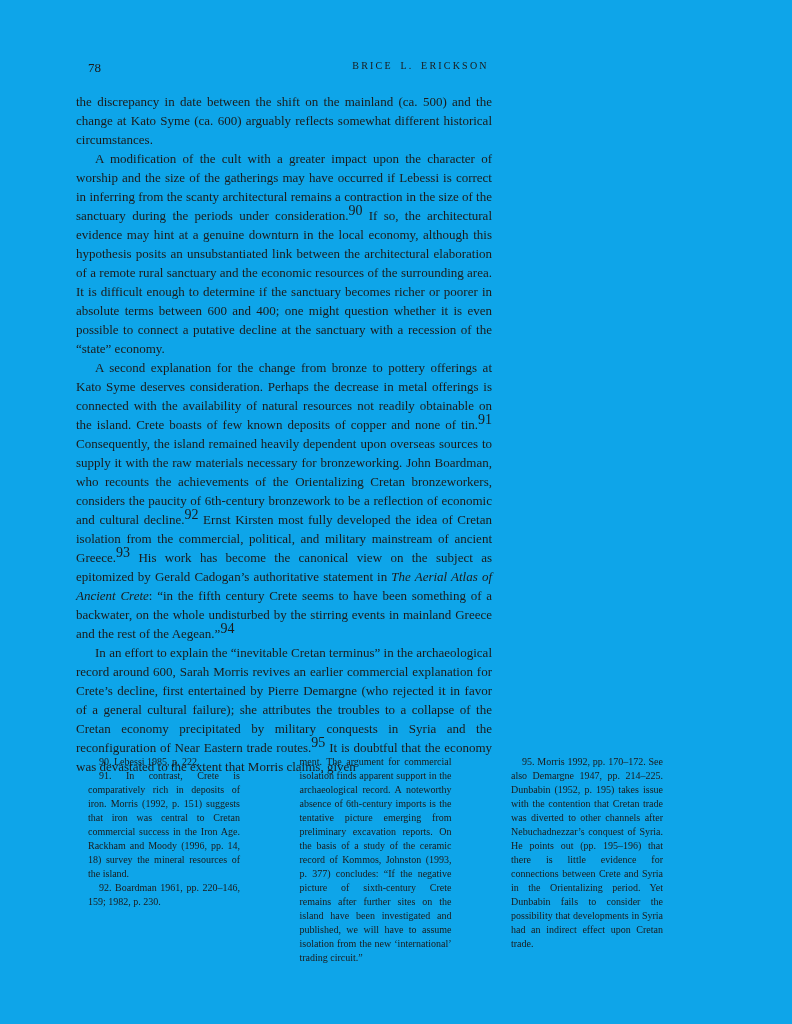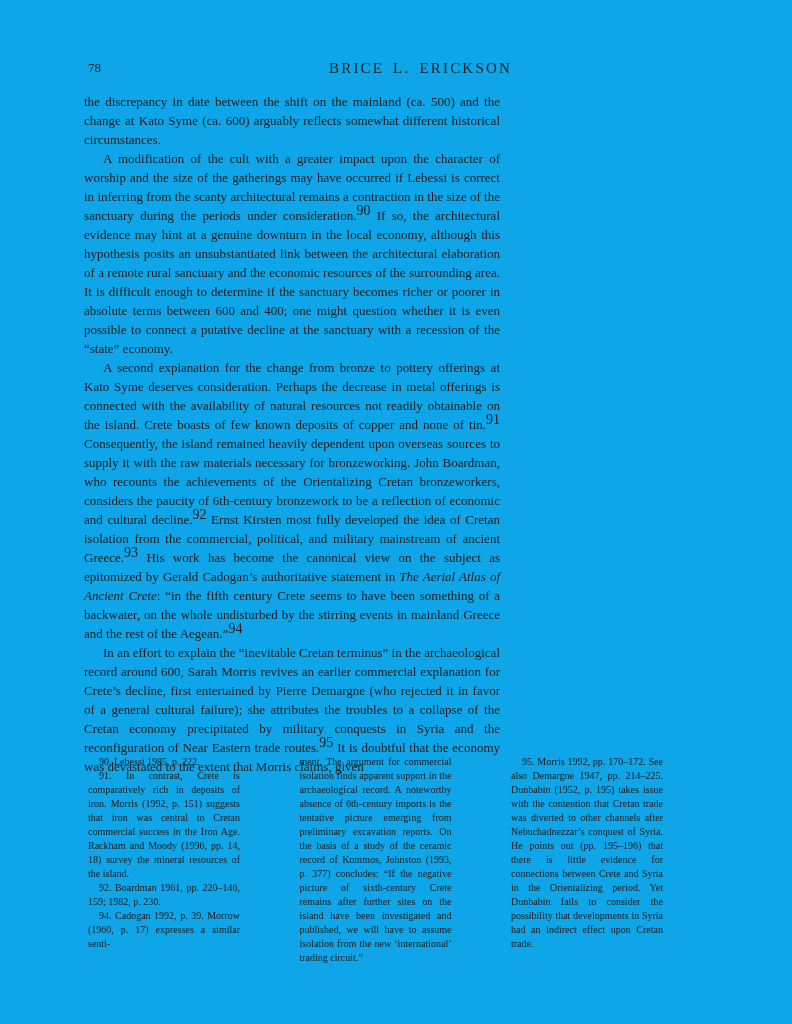--- a/index.html
+++ b/index.html
@@ -25,27 +25,27 @@
   }
   .page-number {
     position: absolute;
     left: 0;
     top: 0;
     font-size: 13px;
   }
   .running-head {
     display: block;
     text-align: center;
-    font-size: 15px;
+    font-size: 10px;
     letter-spacing: 2.2px;
     word-spacing: 3px;
   }
   .body-text {
     position: absolute;
-    left: 84px;
+    left: 76px;
     top: 92px;
     width: 416px;
     font-size: 13px;
     line-height: 19px;
     text-align: justify;
   }
   .body-text p {
     margin: 0;
   }
   .body-text p.indent {
@@ -96,21 +96,20 @@
       <p class="indent"><span>A modification of the cult with a greater impact upon the character of worship and the size of the gatherings may have occurred if Lebessi is correct in inferring from the scanty architectural remains a contraction in the size of the sanctuary during the periods under consideration.</span><sup>90</sup><span> If so, the architectural evidence may hint at a genuine downturn in the local economy, although this hypothesis posits an unsubstantiated link between the architectural elaboration of a remote rural sanctuary and the economic resources of the surrounding area. It is difficult enough to determine if the sanctuary becomes richer or poorer in absolute terms between 600 and 400; one might question whether it is even possible to connect a putative decline at the sanctuary with a recession of the “state” economy.</span></p>
       <p class="indent"><span>A second explanation for the change from bronze to pottery offerings at Kato Syme deserves consideration. Perhaps the decrease in metal offerings is connected with the availability of natural resources not readily obtainable on the island. Crete boasts of few known deposits of copper and none of tin.</span><sup>91</sup><span> Consequently, the island remained heavily dependent upon overseas sources to supply it with the raw materials necessary for bronzeworking. John Boardman, who recounts the achievements of the Orientalizing Cretan bronzeworkers, considers the paucity of 6th-century bronzework to be a reflection of economic and cultural decline.</span><sup>92</sup><span> Ernst Kirsten most fully developed the idea of Cretan isolation from the commercial, political, and military mainstream of ancient Greece.</span><sup>93</sup><span> His work has become the canonical view on the subject as epitomized by Gerald Cadogan’s authoritative statement in </span><em>The Aerial Atlas of Ancient Crete</em><span>: “in the fifth century Crete seems to have been something of a backwater, on the whole undisturbed by the stirring events in mainland Greece and the rest of the Aegean.”</span><sup>94</sup></p>
       <p class="indent"><span>In an effort to explain the “inevitable Cretan terminus” in the archaeological record around 600, Sarah Morris revives an earlier commercial explanation for Crete’s decline, first entertained by Pierre Demargne (who rejected it in favor of a general cultural failure); she attributes the troubles to a collapse of the Cretan economy precipitated by military conquests in Syria and the reconfiguration of Near Eastern trade routes.</span><sup>95</sup><span> It is doubtful that the economy was devastated to the extent that Morris claims, given</span></p>
     </main>
 
   <section class="footnotes">
     <div class="footnote-col">
         <p class="indent"><span>90. Lebessi 1985, p. 222.</span></p>
         <p class="indent"><span>91. In contrast, Crete is comparatively rich in deposits of iron. Morris (1992, p. 151) suggests that iron was central to Cretan commercial success in the Iron Age. Rackham and Moody (1996, pp. 14, 18) survey the mineral resources of the island.</span></p>
         <p class="indent"><span>92. Boardman 1961, pp. 220–146, 159; 1982, p. 230.</span></p>
-        <p class="indent"><span>94. Cadogan 1992, p. 39. Morrow (1960, p. 17) expresses a similar senti-</span></p>
       </div>
     <div class="footnote-col">
         <p><span>ment. The argument for commercial isolation finds apparent support in the archaeological record. A noteworthy absence of 6th-century imports is the tentative picture emerging from preliminary excavation reports. On the basis of a study of the ceramic record of Kommos, Johnston (1993, p. 377) concludes: “If the negative picture of sixth-century Crete remains after further sites on the island have been investigated and published, we will have to assume isolation from the new ‘international’ trading circuit.”</span></p>
       </div>
     <div class="footnote-col">
         <p class="indent"><span>95. Morris 1992, pp. 170–172. See also Demargne 1947, pp. 214–225. Dunbabin (1952, p. 195) takes issue with the contention that Cretan trade was diverted to other channels after Nebuchadnezzar’s conquest of Syria. He points out (pp. 195–196) that there is little evidence for connections between Crete and Syria in the Orientalizing period. Yet Dunbabin fails to consider the possibility that developments in Syria had an indirect effect upon Cretan trade.</span></p>
       </div>
   </section>
 
 </div>

